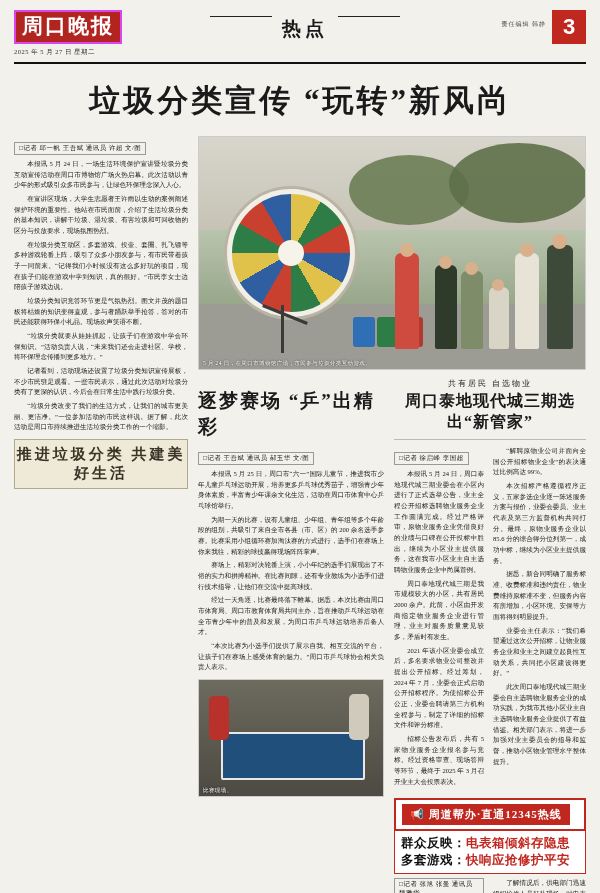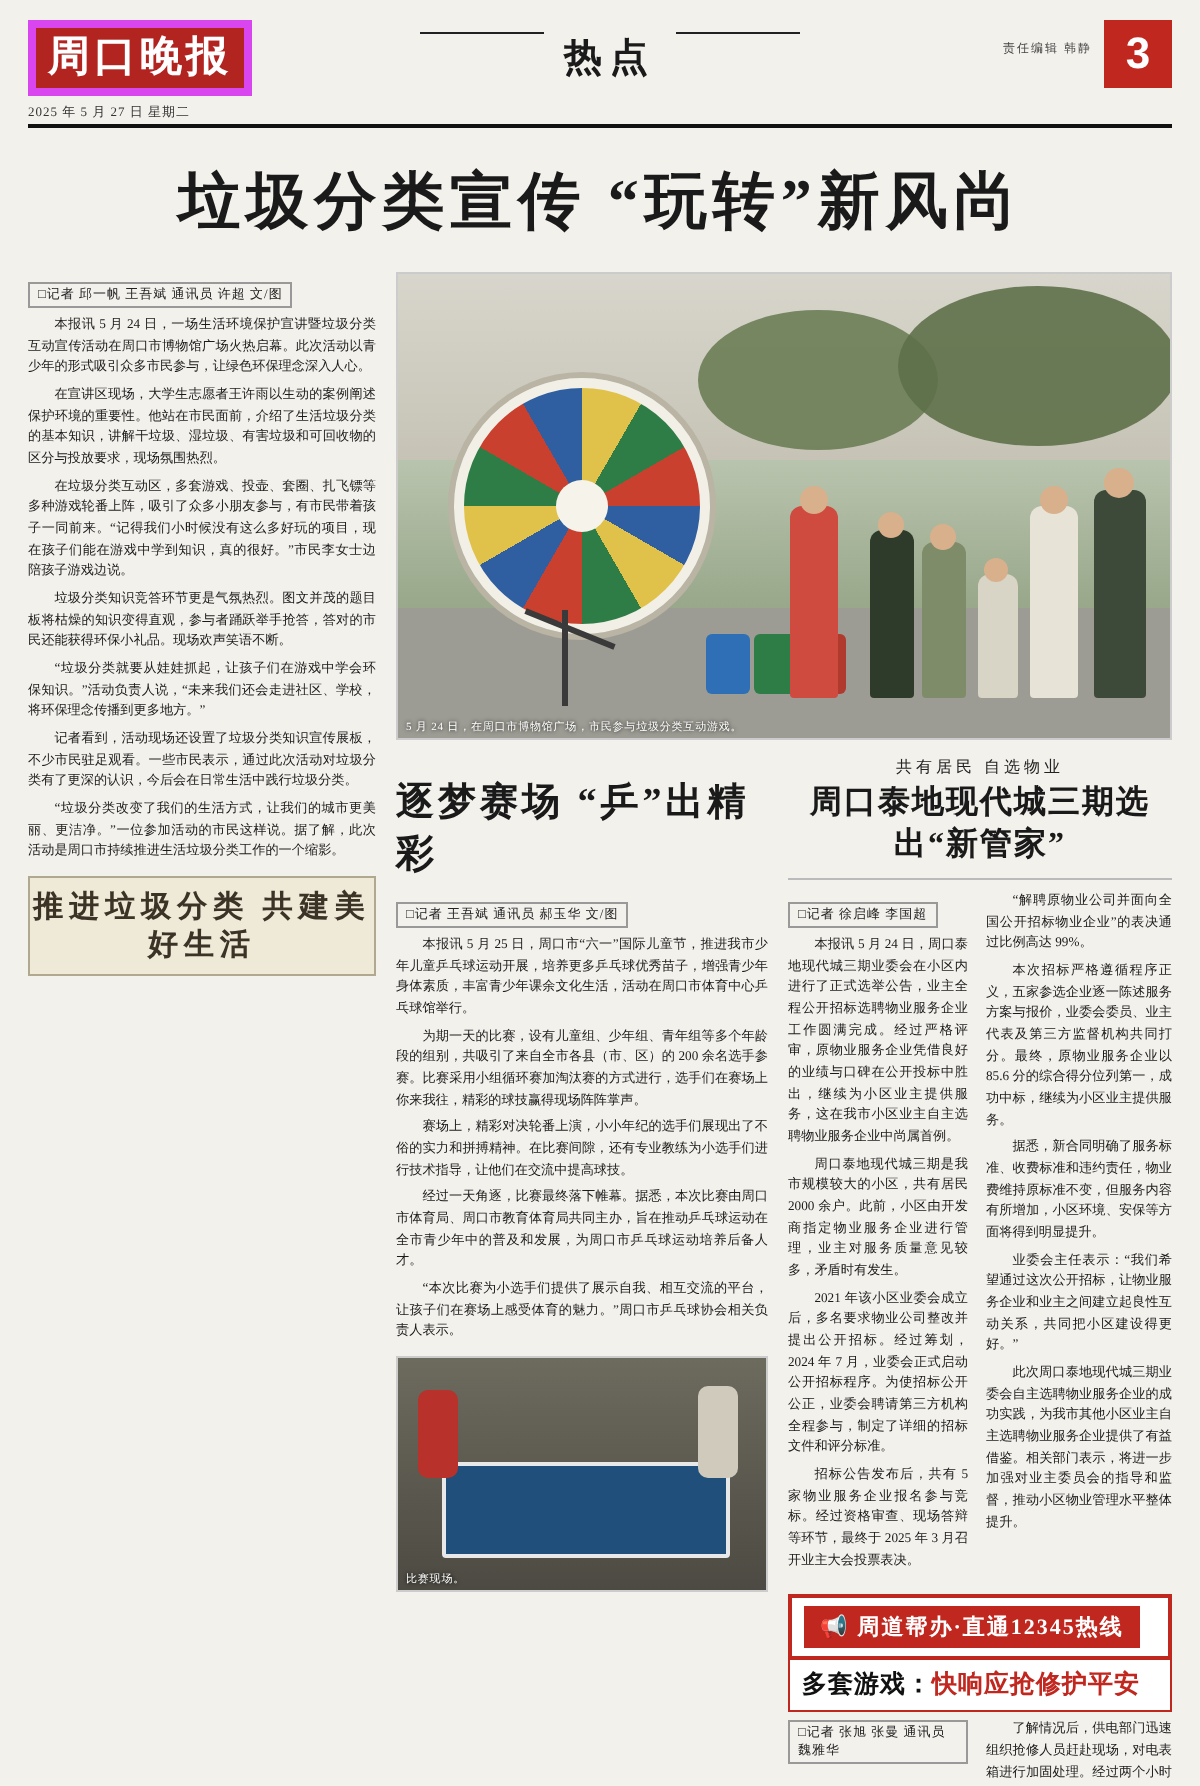--- a/index.html
+++ b/index.html
@@ -27,21 +27,21 @@
   .logo-block{width:160px;}
   .logo{
     background:#b2241f;color:#fff;
     font-family:"Liberation Serif",serif;
     font-weight:bold;
     font-size:21px;
     letter-spacing:2px;
     padding:3px 6px 4px 6px;
     display:inline-block;
     line-height:1.1;
-    border:4px solid #d946ef;
+    border:2px solid #d946ef;
     white-space:nowrap;
   }
   .logo-date{
     font-size:6.5px;color:#333;margin-top:4px;letter-spacing:.5px;
   }
   .head-center{
     flex:1;display:flex;align-items:flex-start;justify-content:center;gap:10px;
     padding-top:6px;
   }
   .head-center .bar{width:62px;height:1px;background:#222;}
@@ -246,20 +246,23 @@
           </div>
 
           <div class="hotline">
             <div class="hl-badge">
               <span>📢</span>
               <span>周道帮办·直通12345热线</span>
             </div>
           </div>
           <div style="border:1px solid #c0271f;border-top:none;padding:4px 6px;background:#fff;">
             <div class="hl-line">
+              <span>群众反映：</span><span class="red">电表箱倾斜存隐患</span>
+            </div>
+            <div class="hl-line">
               <span>多套游戏：</span><span class="red">快响应抢修护平安</span>
             </div>
           </div>
 
           <div class="two-col-small">
             <div class="tc" style="width:90px;">
               <div class="byline">□记者 张旭 张曼 通讯员 魏雅华</div>
               
               
             </div>

